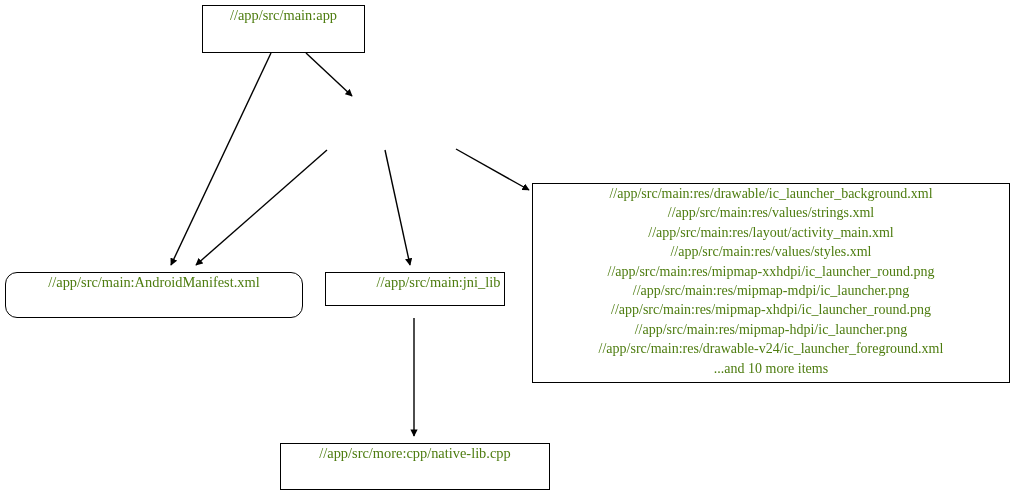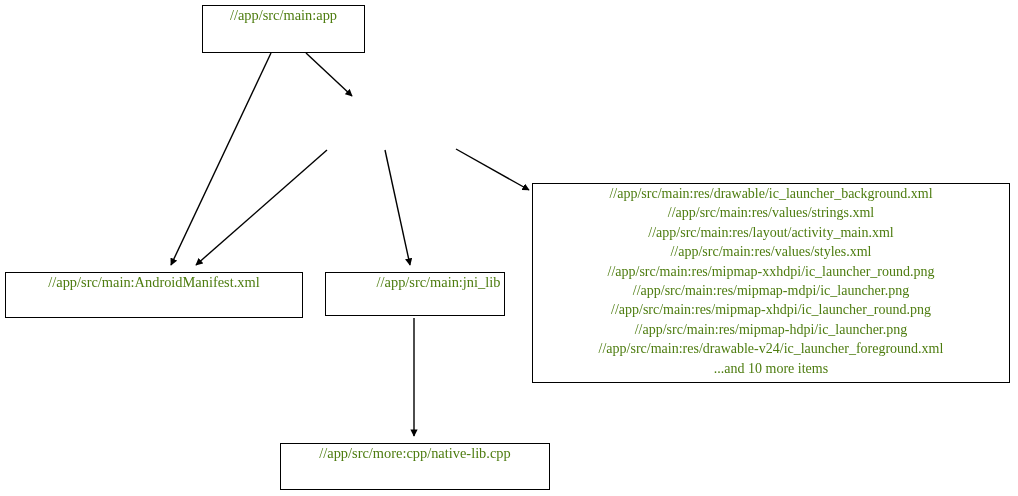--- a/index.html
+++ b/index.html
@@ -39,22 +39,22 @@
     color: #4d7c0f;
   }
   .node-label {
     display: block;
     width: 100%;
     text-align: center;
     white-space: pre;
   }
   #node-app      { left: 202px; top: 5px;   width: 163px; height: 48px; }
   #node-lib      { left: 303px; top: 102px; width: 153px; height: 47px; }
-  #node-manifest { left: 5px;   top: 272px; width: 298px; height: 46px; }
-  #node-jnilib   { left: 325px; top: 272px; width: 180px; height: 44px; padding-left: 47px; }
+  #node-manifest { left: 5px;   top: 272px; width: 298px; height: 46px; border-radius: 12px; }
+  #node-jnilib   { left: 325px; top: 272px; width: 180px; height: 34px; padding-left: 47px; }
   #node-reslist  { left: 532px; top: 183px; width: 478px; height: 200px;
                    font-size: 14px; line-height: 19.4px; }
   #node-nativelib{ left: 280px; top: 443px; width: 270px; height: 47px; }
 </style>
 </head>
 <body>
 
 <div id="canvas">
 
   <svg id="edge-layer" viewBox="0 0 1018 496" width="1018" height="496" xmlns="http://www.w3.org/2000/svg">

